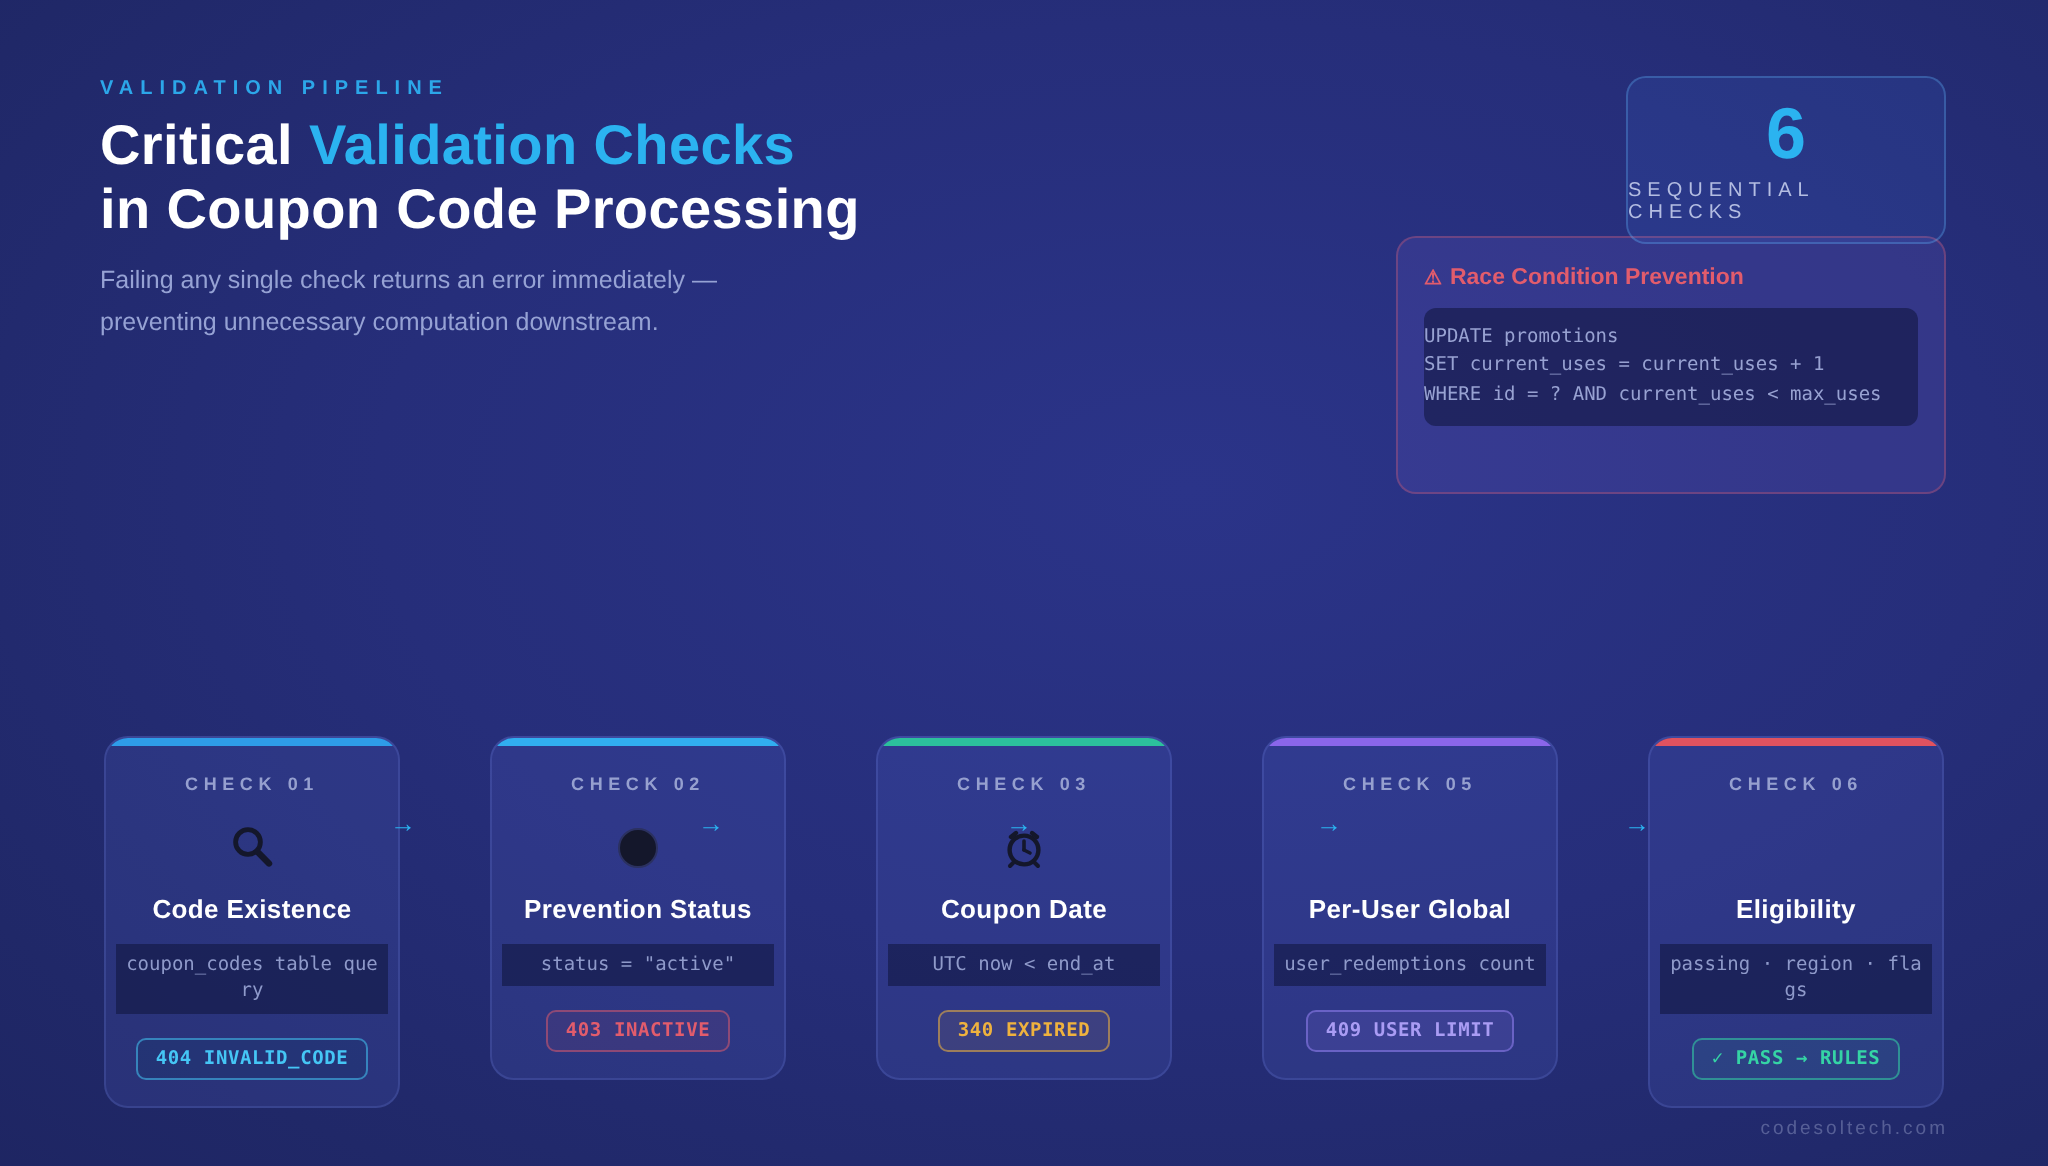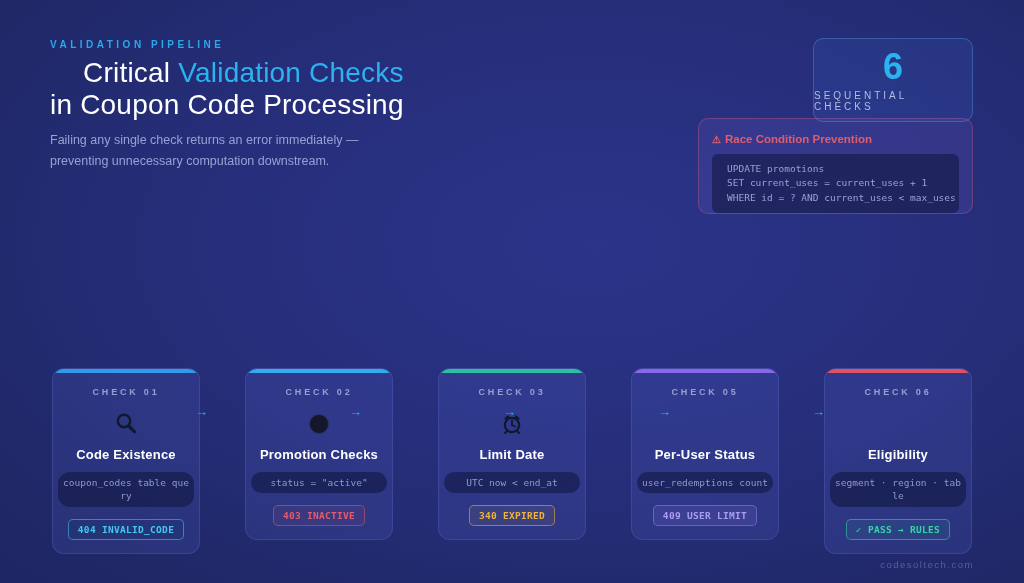--- a/index.html
+++ b/index.html
@@ -15,55 +15,54 @@
     overflow:hidden;
   }
 
   
   .eyebrow {
     position:absolute; left:50px; top:39px;
     font-size:10px; font-weight:bold; letter-spacing:3.5px; color:#2ca7e9;
   }
   .title {
     position:absolute; left:50px; top:57px;
-    font-size:28px; font-weight:400; color:#ffffff; line-height:1.14;
+    font-size:28px; font-weight:700; color:#ffffff; line-height:1.14;
     letter-spacing:0.2px;
-    text-align:right;
   }
   .title .accent { color:#2bb3f0; }
   .subtitle {
     position:absolute; left:50px; top:130px; width:350px;
     font-size:12.5px; color:#96a2d4; line-height:1.68;
   }
 
   
   .stat-card {
     position:absolute; left:813px; top:38px; width:160px; height:84px;
     background:rgba(70,135,255,0.10);
     border:1px solid rgba(100,190,255,0.28);
     border-radius:10px; z-index:3;
     display:flex; flex-direction:column; align-items:center; justify-content:center;
   }
   .stat-value { font-size:36px; font-weight:800; color:#2bb3f0; line-height:1.05; }
   .stat-label { font-size:10px; letter-spacing:3px; color:#b4bde2; margin-top:4px; }
 
   
   .race-card {
-    position:absolute; left:698px; top:118px; width:275px; height:96px;
+    position:absolute; left:698px; top:118px; width:275px; height:129px;
     background:rgba(150,115,230,0.13);
     border:1px solid rgba(226,92,108,0.32);
     border-radius:10px; z-index:2;
     padding:14px 13px 12px 13px;
   }
   .race-title { font-size:11.5px; font-weight:bold; color:#e25c6c; }
   .race-title .warn { font-size:10px; margin-right:4px; }
   .race-body { font-size:11.5px; color:#a9b2dd; line-height:1.5; margin-top:7px; width:252px; }
   .race-code {
     margin-top:9px; background:rgba(14,20,58,0.55); border-radius:6px;
-    padding:8px 15px; font-family:"DejaVu Sans Mono", monospace;
+    padding:8px 0; font-family:"DejaVu Sans Mono", monospace;
     font-size:9.5px; color:#98a2d2; line-height:1.5; white-space:nowrap;
   }
 
   
   .checks-row {
     position:absolute; left:52px; top:368px; width:920px;
     display:flex; justify-content:space-between; align-items:flex-start;
   }
   .check-card {
     width:148px;
@@ -77,21 +76,21 @@
   .c1 .accent-bar{ background:#2e9ce8; } .c2 .accent-bar{ background:#31aef0; }
   .c3 .accent-bar{ background:#2cc09c; } .c4 .accent-bar{ background:#e8a83c; }
   .c5 .accent-bar{ background:#8a66ea; } .c6 .accent-bar{ background:#e0525f; }
   .check-label {
     margin-top:14px; font-size:9px; font-weight:bold; letter-spacing:2.8px; color:#96a0cf;
   }
   .icon-wrap { height:36px; margin-top:9px; display:flex; align-items:center; justify-content:center; }
   .check-title { margin-top:5px; font-size:13px; font-weight:800; color:#ffffff; letter-spacing:0.2px; }
   .check-code {
     margin:10px 6px 0 6px; width:136px;
-    background:rgba(14,20,58,0.55); border-radius:12px;
+    background:rgba(14,20,58,0.55); border-radius:0;
     padding:4px 3px; text-align:center;
     font-family:"DejaVu Sans Mono", monospace; font-size:9.5px; color:#8f9aca;
     line-height:1.4; word-break:break-all;
   }
   .badge {
     margin-top:12px; padding:4px 9px; border-radius:5px;
     font-family:"DejaVu Sans Mono", monospace; font-size:9.5px; font-weight:bold;
     letter-spacing:0.3px; border:1px solid; white-space:nowrap;
   }
   .b-cyan  { color:#45c6f5; border-color:rgba(69,198,245,0.55); background:rgba(25,55,110,0.35); }
@@ -153,60 +152,60 @@
 
     <div class="check-card c2">
       <div class="accent-bar"></div>
       <div class="check-label">CHECK 02</div>
       <div class="icon-wrap">
         <svg width="26" height="26" viewBox="0 0 26 26">
           <circle cx="13" cy="13" r="9.5" fill="#14172b"></circle>
           <circle cx="13" cy="13" r="9.5" fill="none" stroke="#2b3160" stroke-width="1"></circle>
         </svg>
       </div>
-      <div class="check-title">Promotion Checks</div>
+      <div class="check-title">Prevention Status</div>
       <div class="check-code">status = "active"</div>
       <div class="badge b-red">403 INACTIVE</div>
     </div>
 
     <div class="check-card c3">
       <div class="accent-bar"></div>
       <div class="check-label">CHECK 03</div>
       <div class="icon-wrap">
         <svg width="26" height="26" viewBox="0 0 26 26">
           <circle cx="13" cy="14" r="7.2" fill="none" stroke="#14172b" stroke-width="2.2"></circle>
           <line x1="13" y1="14" x2="13" y2="9.5" stroke="#14172b" stroke-width="1.8" stroke-linecap="round"></line>
           <line x1="13" y1="14" x2="16" y2="15.5" stroke="#14172b" stroke-width="1.8" stroke-linecap="round"></line>
           <line x1="6.5" y1="7.5" x2="9" y2="5.5" stroke="#14172b" stroke-width="2.2" stroke-linecap="round"></line>
           <line x1="19.5" y1="7.5" x2="17" y2="5.5" stroke="#14172b" stroke-width="2.2" stroke-linecap="round"></line>
           <line x1="7.5" y1="20.5" x2="6" y2="22" stroke="#14172b" stroke-width="2" stroke-linecap="round"></line>
           <line x1="18.5" y1="20.5" x2="20" y2="22" stroke="#14172b" stroke-width="2" stroke-linecap="round"></line>
         </svg>
       </div>
-      <div class="check-title">Limit Date</div>
+      <div class="check-title">Coupon Date</div>
       <div class="check-code">UTC now &lt; end_at</div>
       <div class="badge b-amber">340 EXPIRED</div>
     </div>
 
 
     <div class="check-card c5">
       <div class="accent-bar"></div>
       <div class="check-label">CHECK 05</div>
       <div class="icon-wrap"></div>
-      <div class="check-title">Per-User Status</div>
+      <div class="check-title">Per-User Global</div>
       <div class="check-code">user_redemptions count</div>
       <div class="badge b-purple">409 USER LIMIT</div>
     </div>
 
     <div class="check-card c6">
       <div class="accent-bar"></div>
       <div class="check-label">CHECK 06</div>
       <div class="icon-wrap"></div>
       <div class="check-title">Eligibility</div>
-      <div class="check-code">segment · region · table</div>
+      <div class="check-code">passing · region · flags</div>
       <div class="badge b-teal">✓ PASS → RULES</div>
     </div>
 
   </div>
 
   <span class="flow-arrow a1">→</span>
   <span class="flow-arrow a2">→</span>
   <span class="flow-arrow a3">→</span>
   <span class="flow-arrow a4">→</span>
   <span class="flow-arrow a5">→</span>

